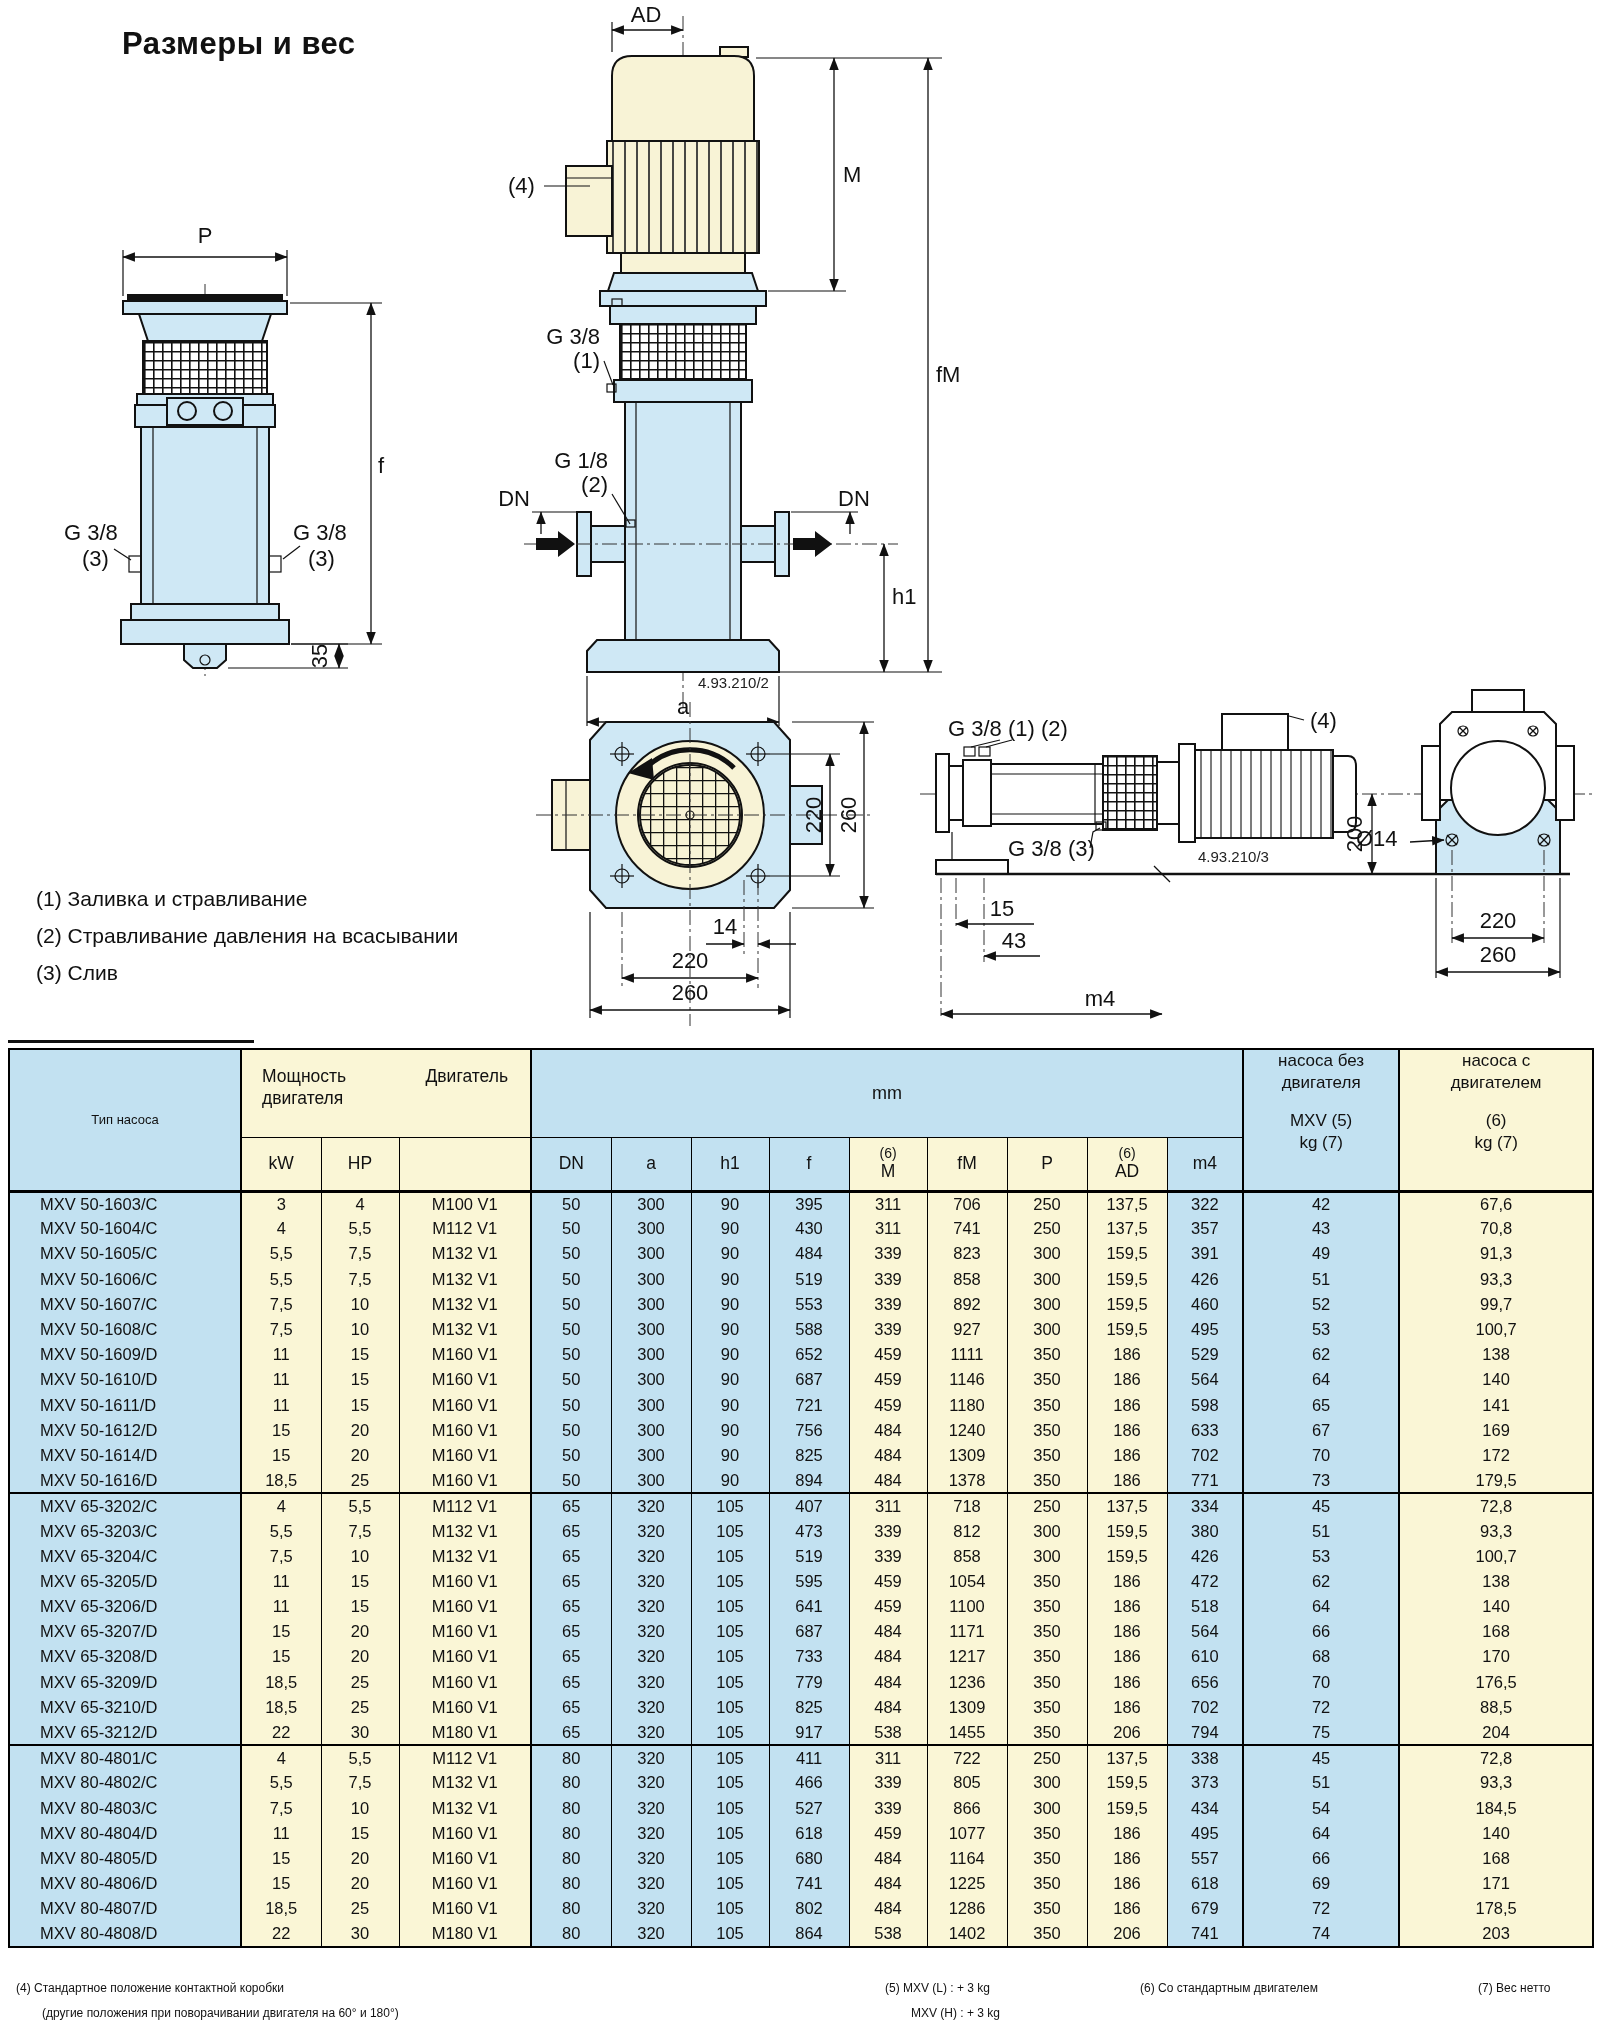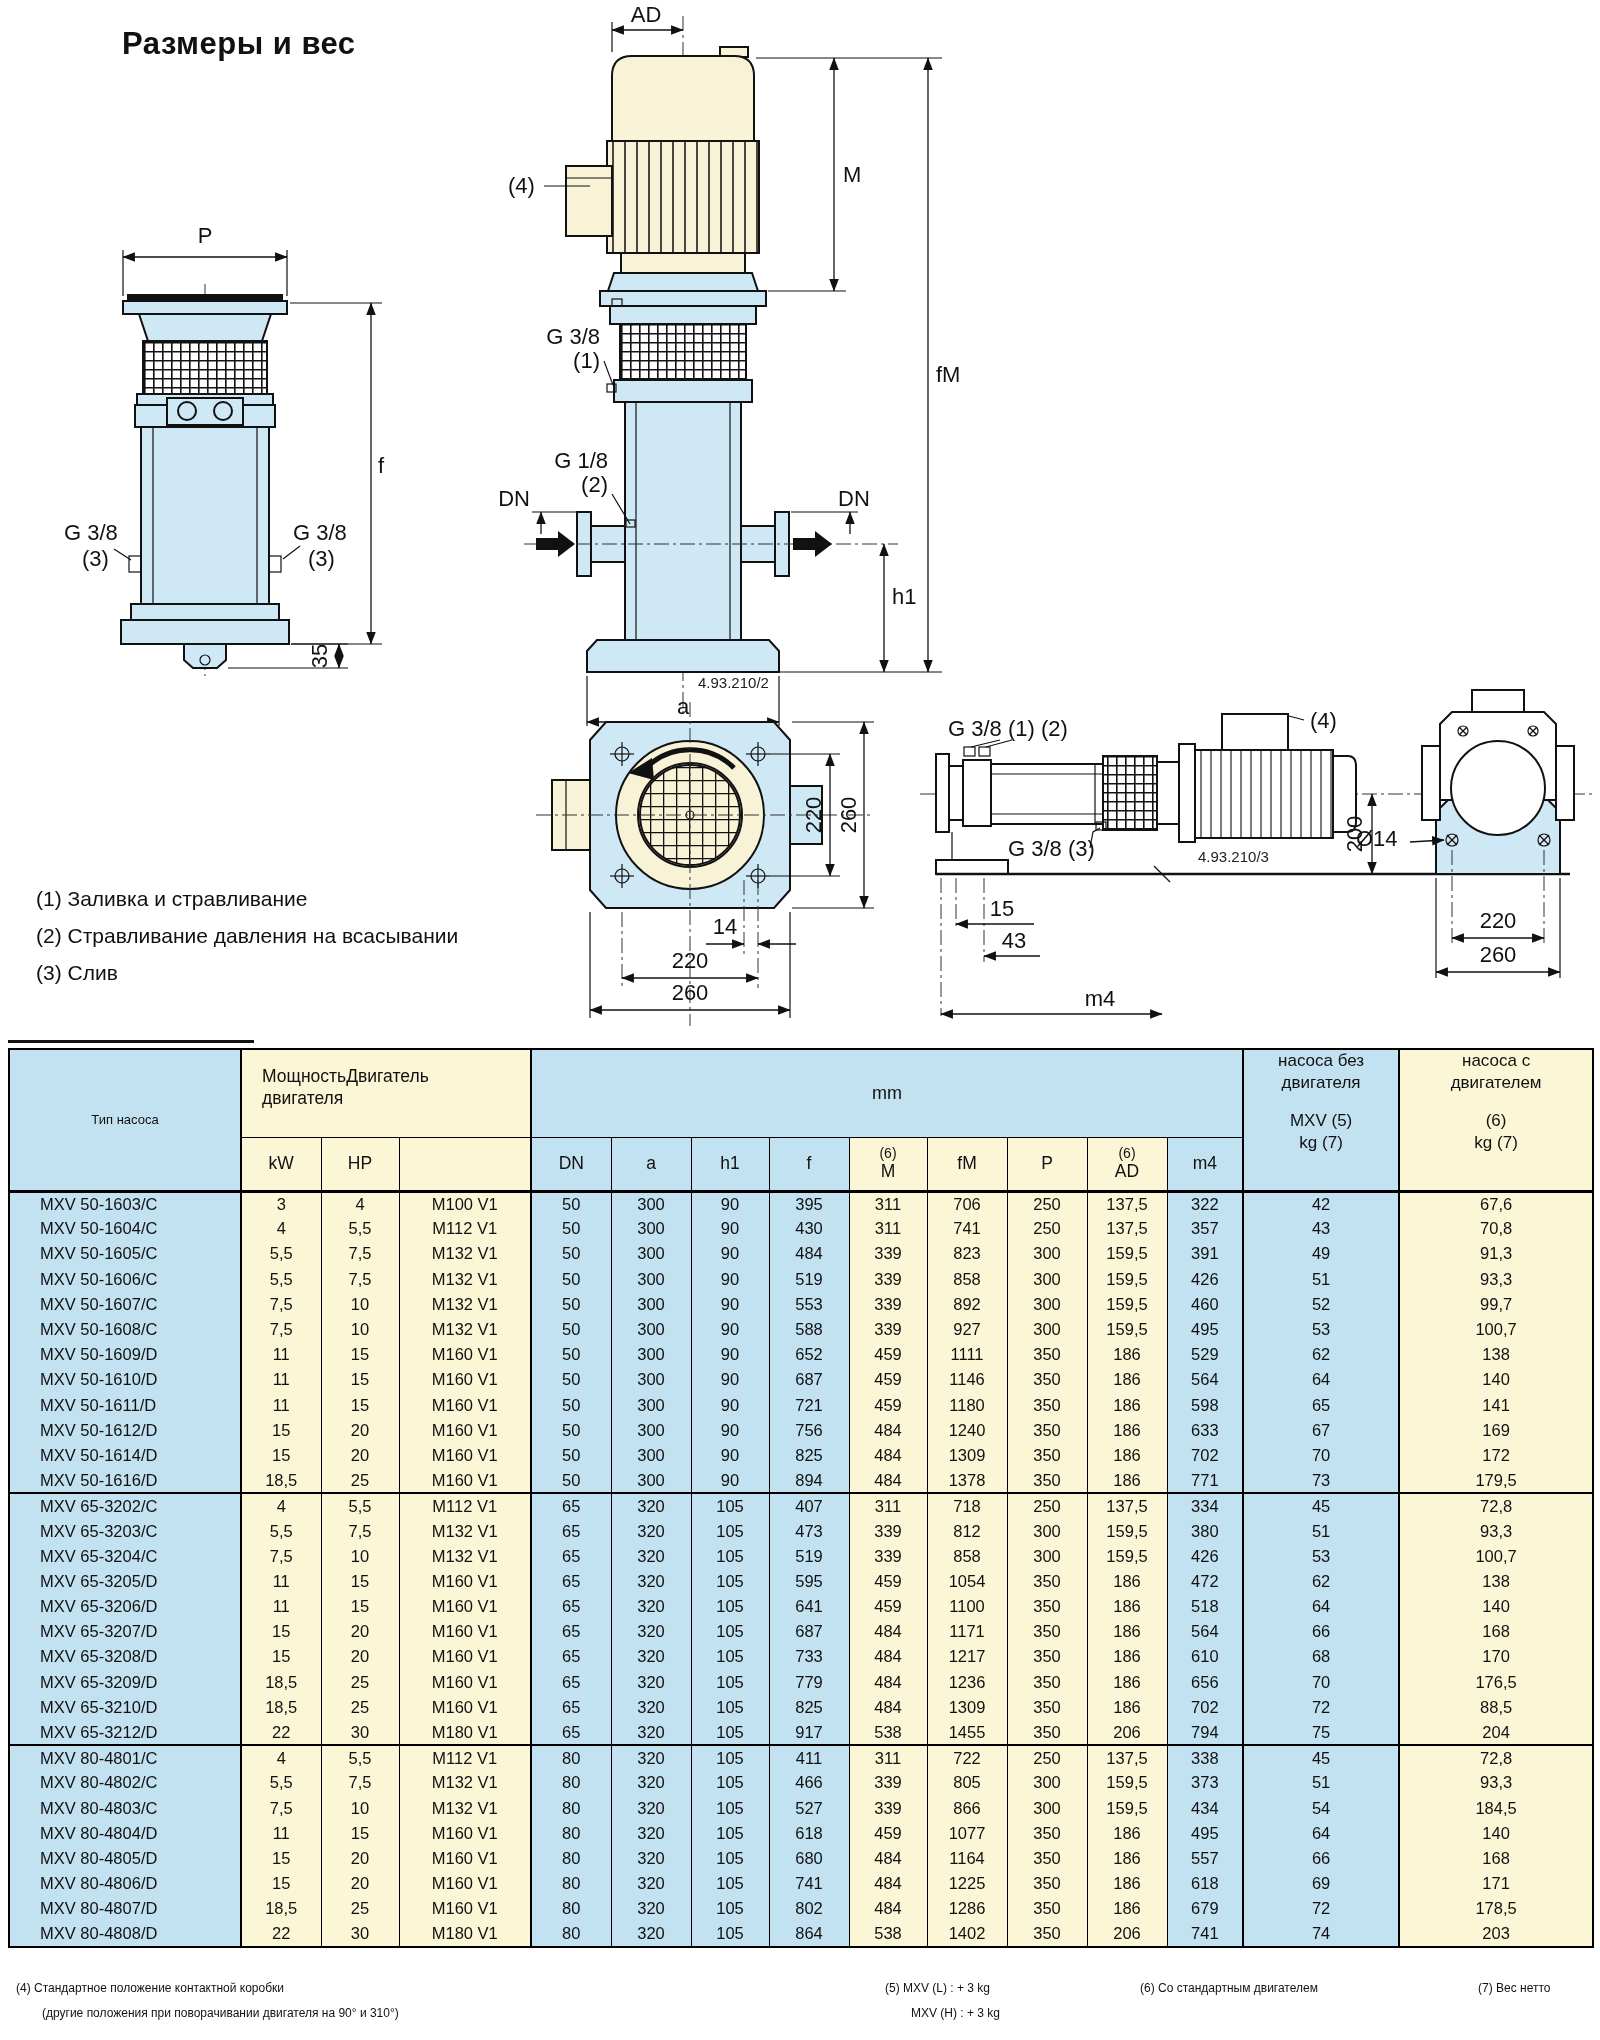--- a/index.html
+++ b/index.html
@@ -36,21 +36,21 @@
   .sec { border-left-width:2.5px !important; }
   thead { border-bottom:3px solid #000; }
   thead tr.h1 { height:88px; }
   thead tr.h2 { height:54px; }
   thead th { border-bottom:1px solid #000; }
   tbody { border-top:2.5px solid #000; }
   tbody tr { height:25.2px; }
   td.type { text-align:left; padding-left:30px; }
   .h-type { text-align:left; padding-left:38px; vertical-align:middle; font-size:13px;margin-top:48px; }
   .h-power { vertical-align:top; }
-  .h-power .wrap { display:flex; padding:16px 22px 0 20px; font-size:17.5px; text-align:left; line-height:1.25; }
+  .h-power .wrap { display:flex; justify-content:space-between; padding:16px 22px 0 20px; font-size:17.5px; text-align:left; line-height:1.25;gap:19px; }
   .h-mm { vertical-align:middle; font-size:18px;margin-top:32px; }
   .h-kg { vertical-align:top; padding-top:11px; font-size:17px; line-height:1.32;margin-left:40px; }
   .kgmid { margin-top:15px; }
   th.two { line-height:1.15; vertical-align:middle; font-size:17.5px; }
   th.two .sup { font-size:14px; }
   th.sub { vertical-align:middle; font-size:17.5px; }
 
   .fn { font-size:12px; line-height:25px; white-space:nowrap; }
 </style>
 </head>
@@ -912,20 +912,20 @@
         <td class="cy">206</td>
         <td class="cb">741</td>
         <td class="cb sec">74</td>
         <td class="cy sec">203</td>
       </tr>
     </tbody>
   </table>
 
 <div class="abs fn" style="left:16px;top:1976px">
   <div>(4) Стандартное положение контактной коробки</div>
-  <div style="padding-left:26px">(другие положения при поворачивании двигателя на 90° и 310°)</div>
+  <div style="padding-left:26px">(другие положения при поворачивании двигателя на 60° и 180°)</div>
 </div>
 <div class="abs fn" style="left:885px;top:1976px">
   <div>(5) MXV (L) : + 3 kg</div>
   <div style="padding-left:26px">MXV (H) : + 3 kg</div>
 </div>
 <div class="abs fn" style="left:1140px;top:1976px">(6) Со стандартным двигателем</div>
 <div class="abs fn" style="left:1478px;top:1976px">(7) Вес нетто</div>
 
 </body></html>

